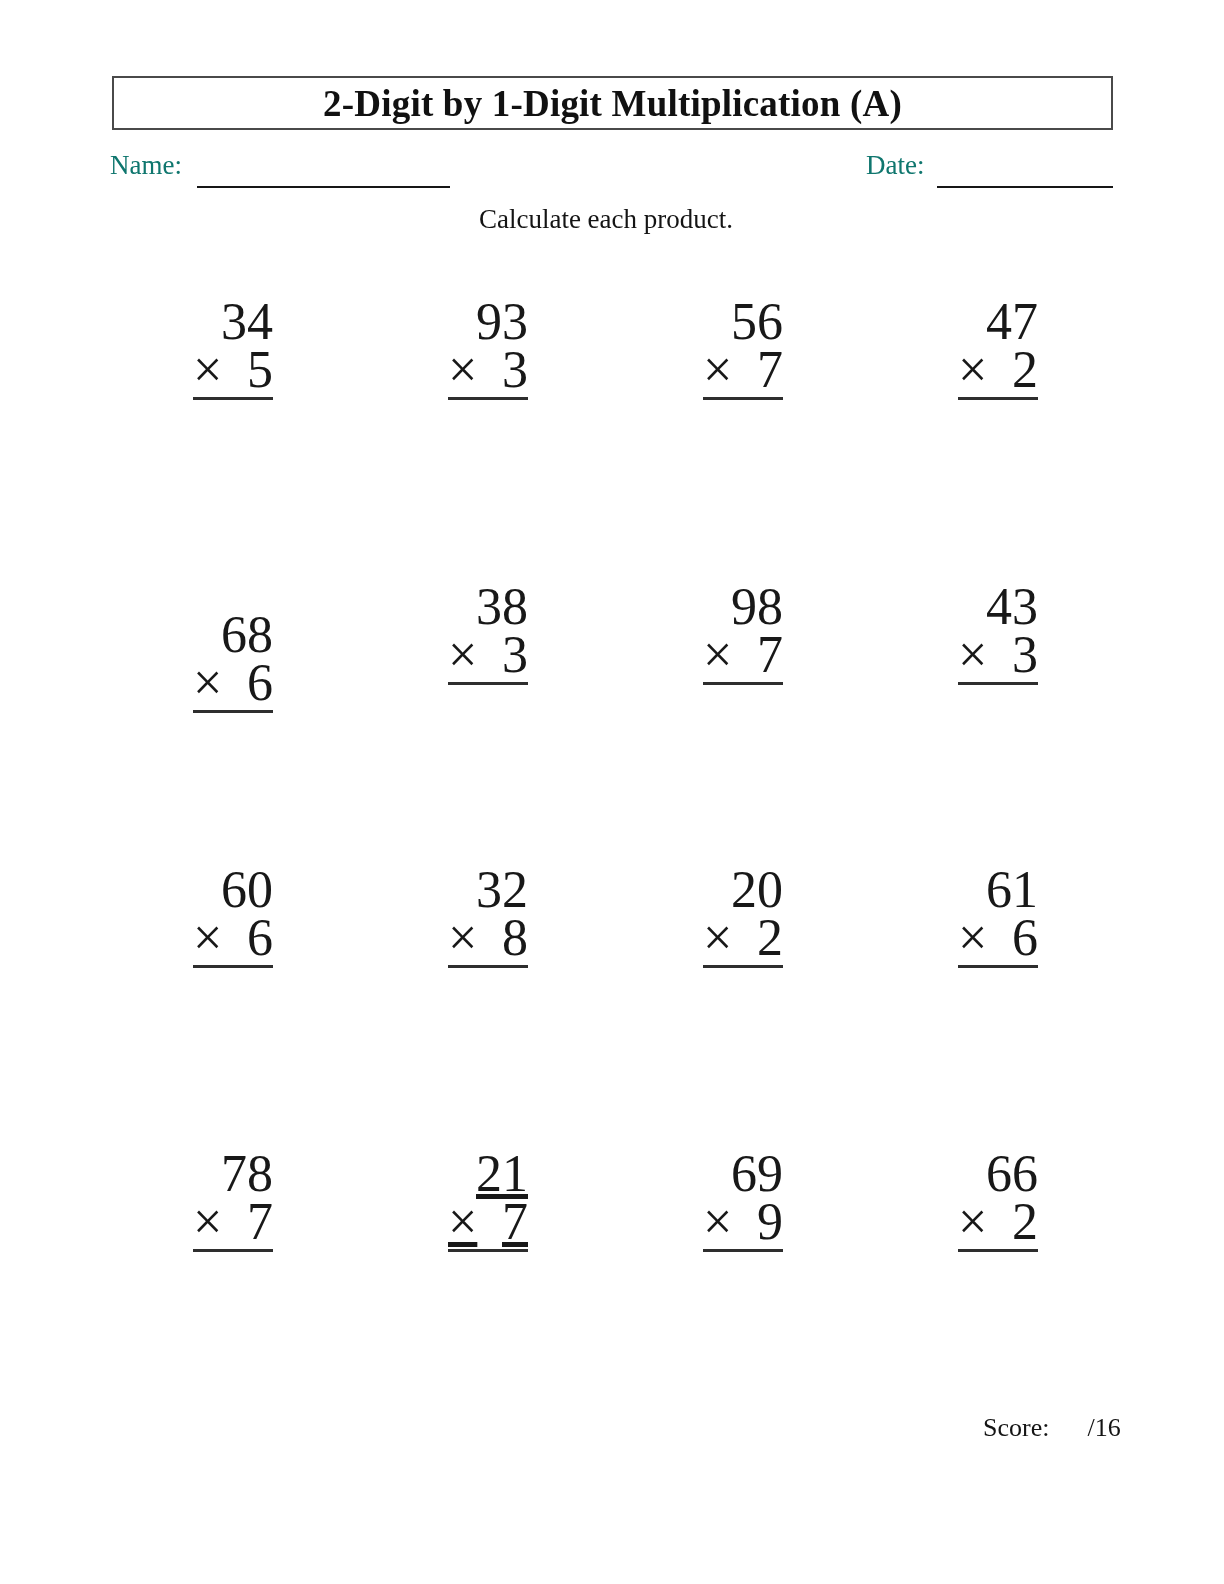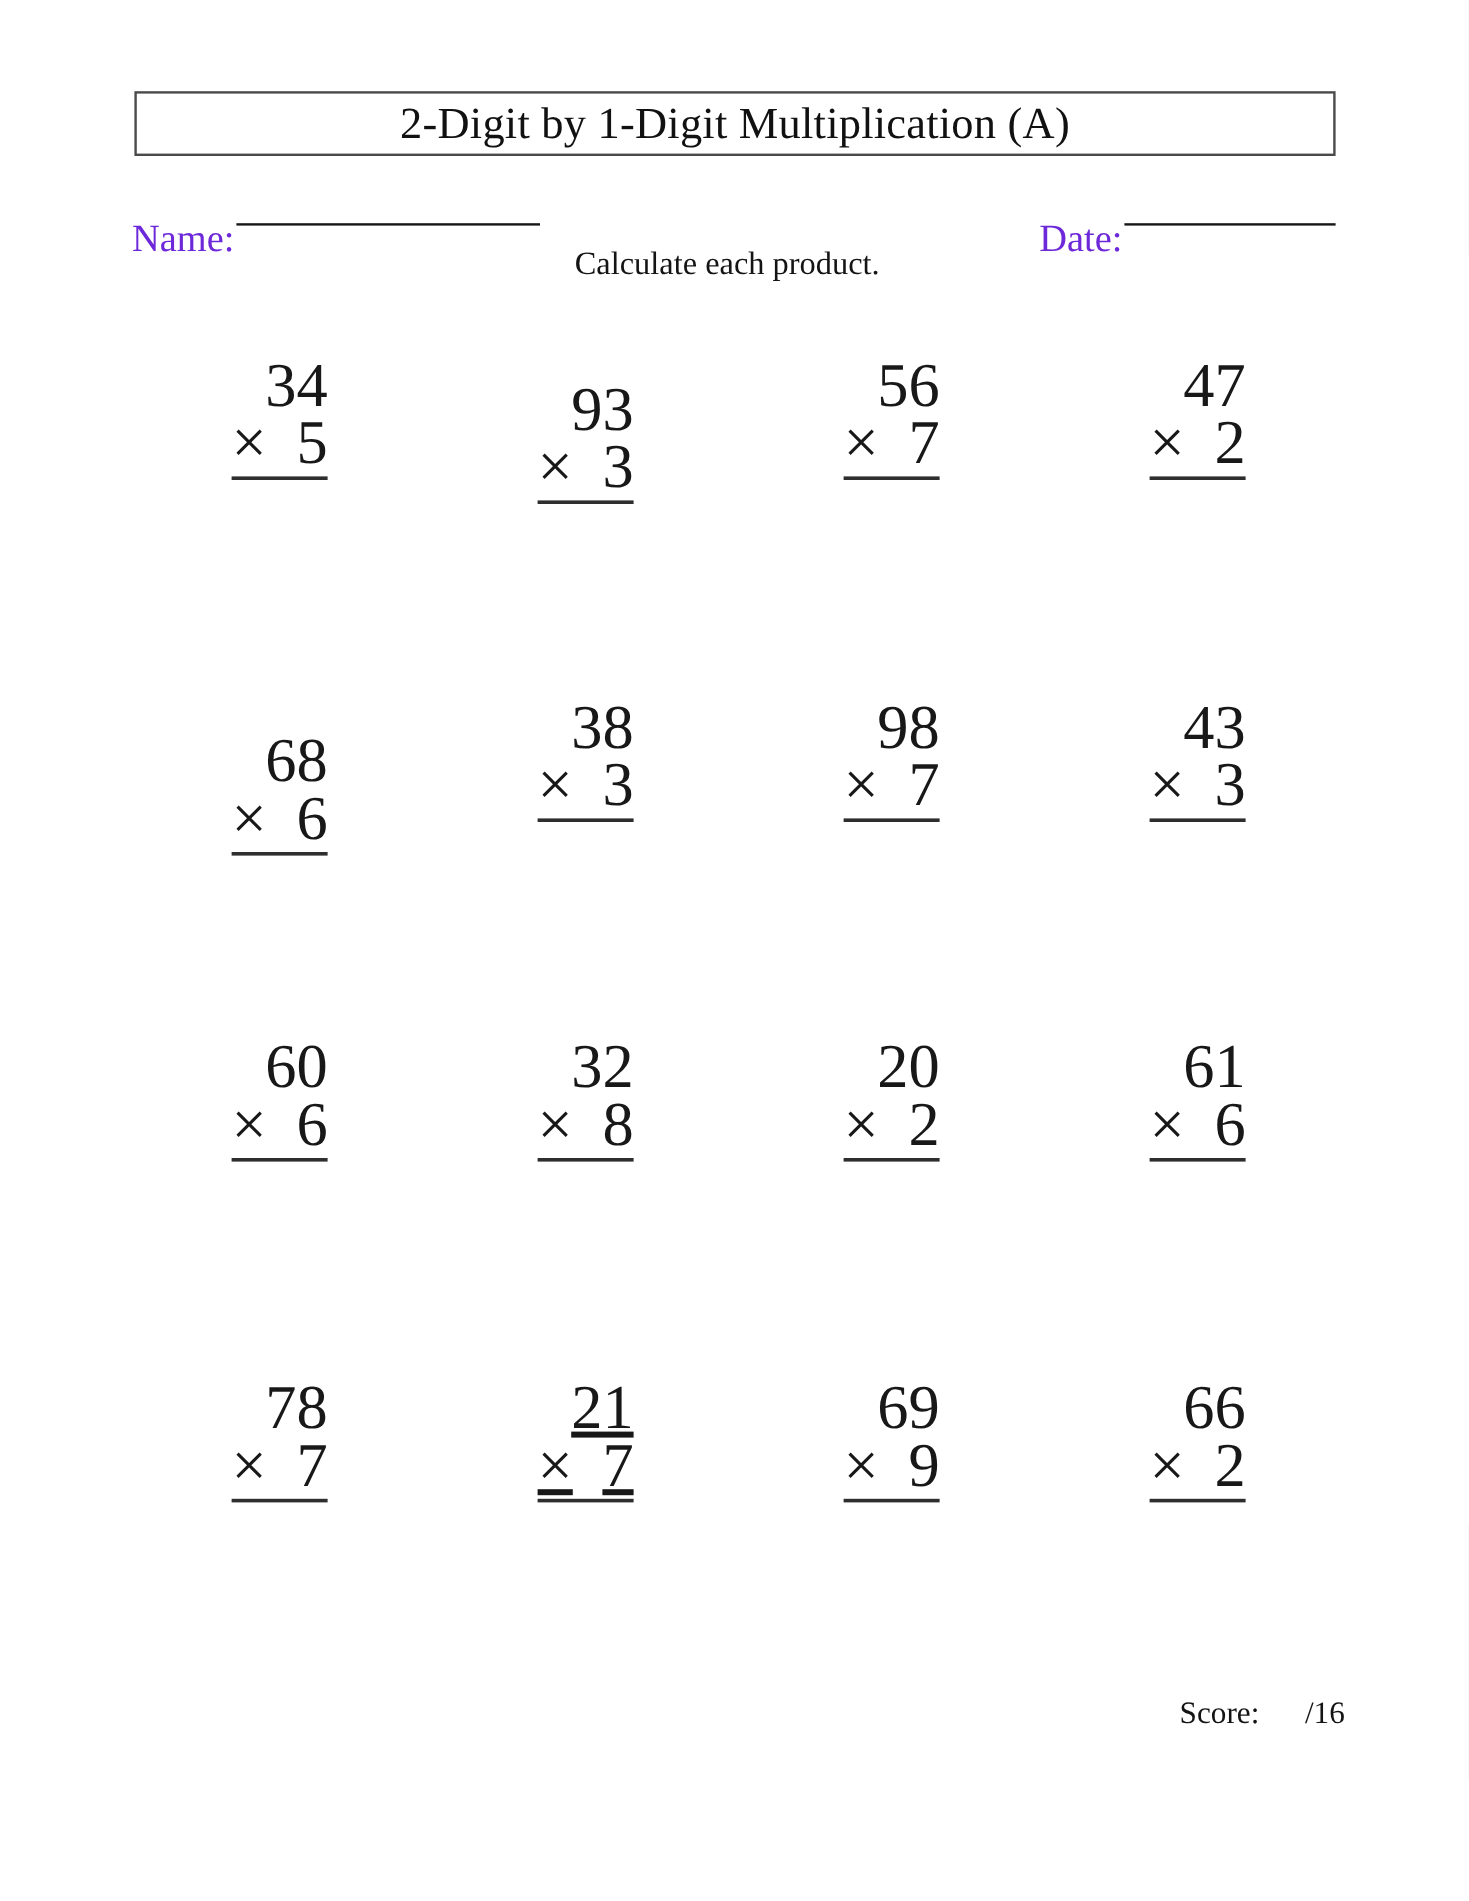--- a/index.html
+++ b/index.html
@@ -11,24 +11,24 @@
     color:#1c1c1c;
     overflow:hidden;
     margin:0 auto;
   }
   .title-box{
     position:absolute;left:112px;top:76px;width:997px;height:50px;
     border:2px solid #4a4a4a;background:#ffffff;
     display:flex;align-items:center;justify-content:center;
   }
   .title-text{
-    font-size:37px;font-weight:400;letter-spacing:0.2px;color:#111;
+    font-size:37px;font-weight:700;letter-spacing:0.2px;color:#111;
     white-space:nowrap;
   }
-  .field-label{position:absolute;font-size:32px;color:#6d28d9;margin-top:30px;}
+  .field-label{position:absolute;font-size:27px;color:#0f766e;}
   .name-label{left:110px;top:150px;}
   .date-label{left:866px;top:150px;}
   .field-line{position:absolute;height:0;border-top:2px solid #171717;}
   .name-line{left:197px;top:186px;width:253px;}
   .date-line{left:937px;top:186px;width:176px;}
   .instruction{
     position:absolute;left:0;top:204px;width:1212px;
     text-align:center;font-size:27px;color:#141414;
   }
   .problems-grid{position:absolute;left:0;top:0;width:100%;height:100%;}
@@ -70,21 +70,21 @@
 
   <div class="problems-grid">
       <div class="problem" style="left: 193px; top: 298px;">
         <div class="operand">34</div>
         <div class="mult-row">
           <span>×</span>
           <span>5</span>
         </div>
         <div class="answer-line"></div>
       </div>
-      <div class="problem" style="left: 448px; top: 298px; margin-top: 20px;">
+      <div class="problem" style="left: 448px; top: 298px;">
         <div class="operand">93</div>
         <div class="mult-row">
           <span>×</span>
           <span>3</span>
         </div>
         <div class="answer-line"></div>
       </div>
       <div class="problem" style="left: 703px; top: 298px;">
         <div class="operand">56</div>
         <div class="mult-row">

